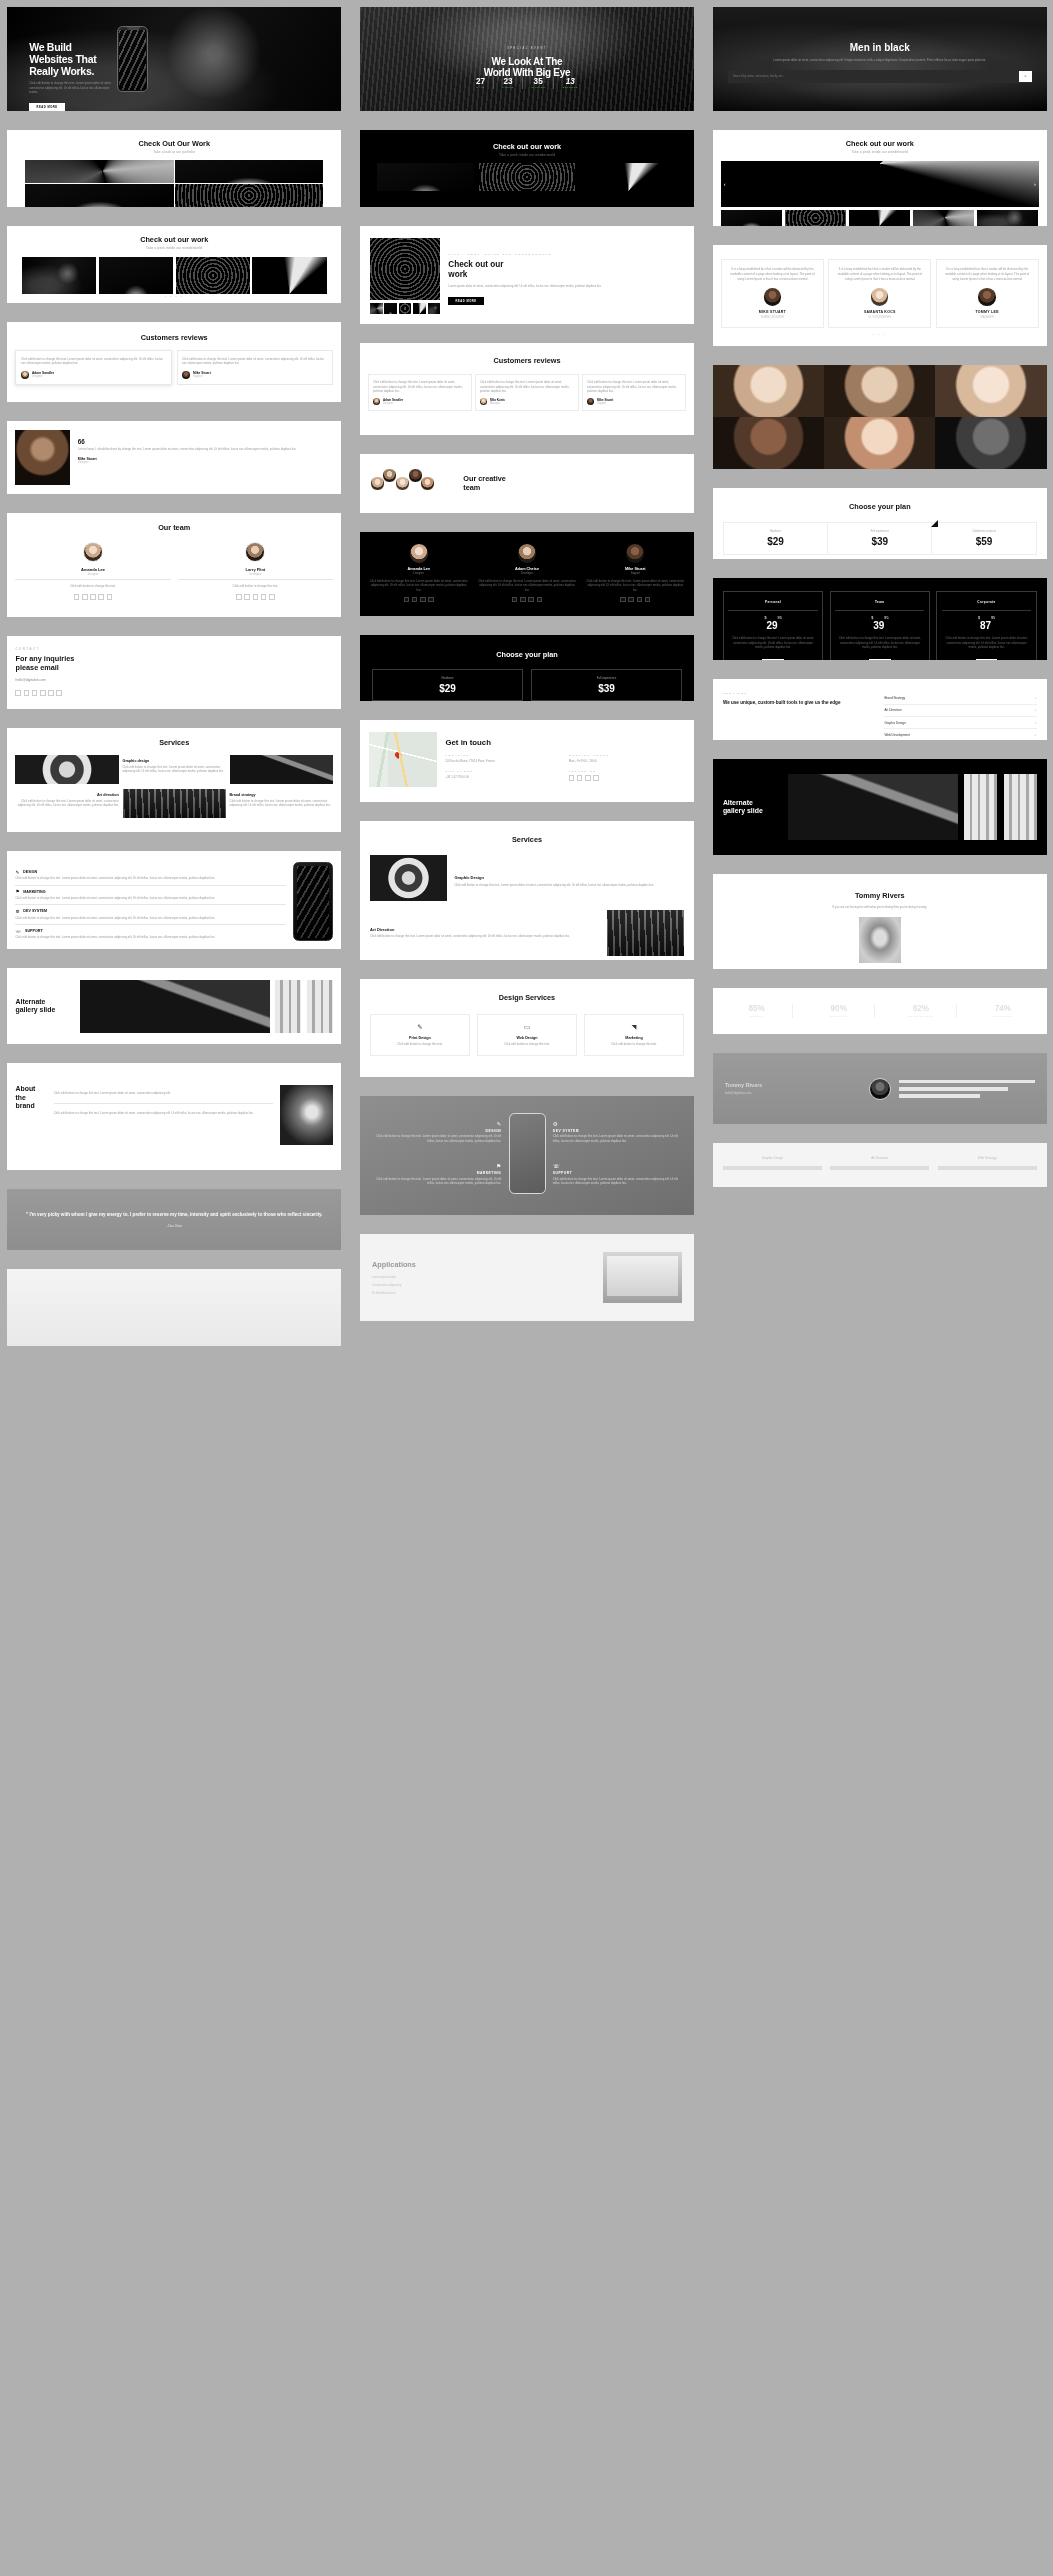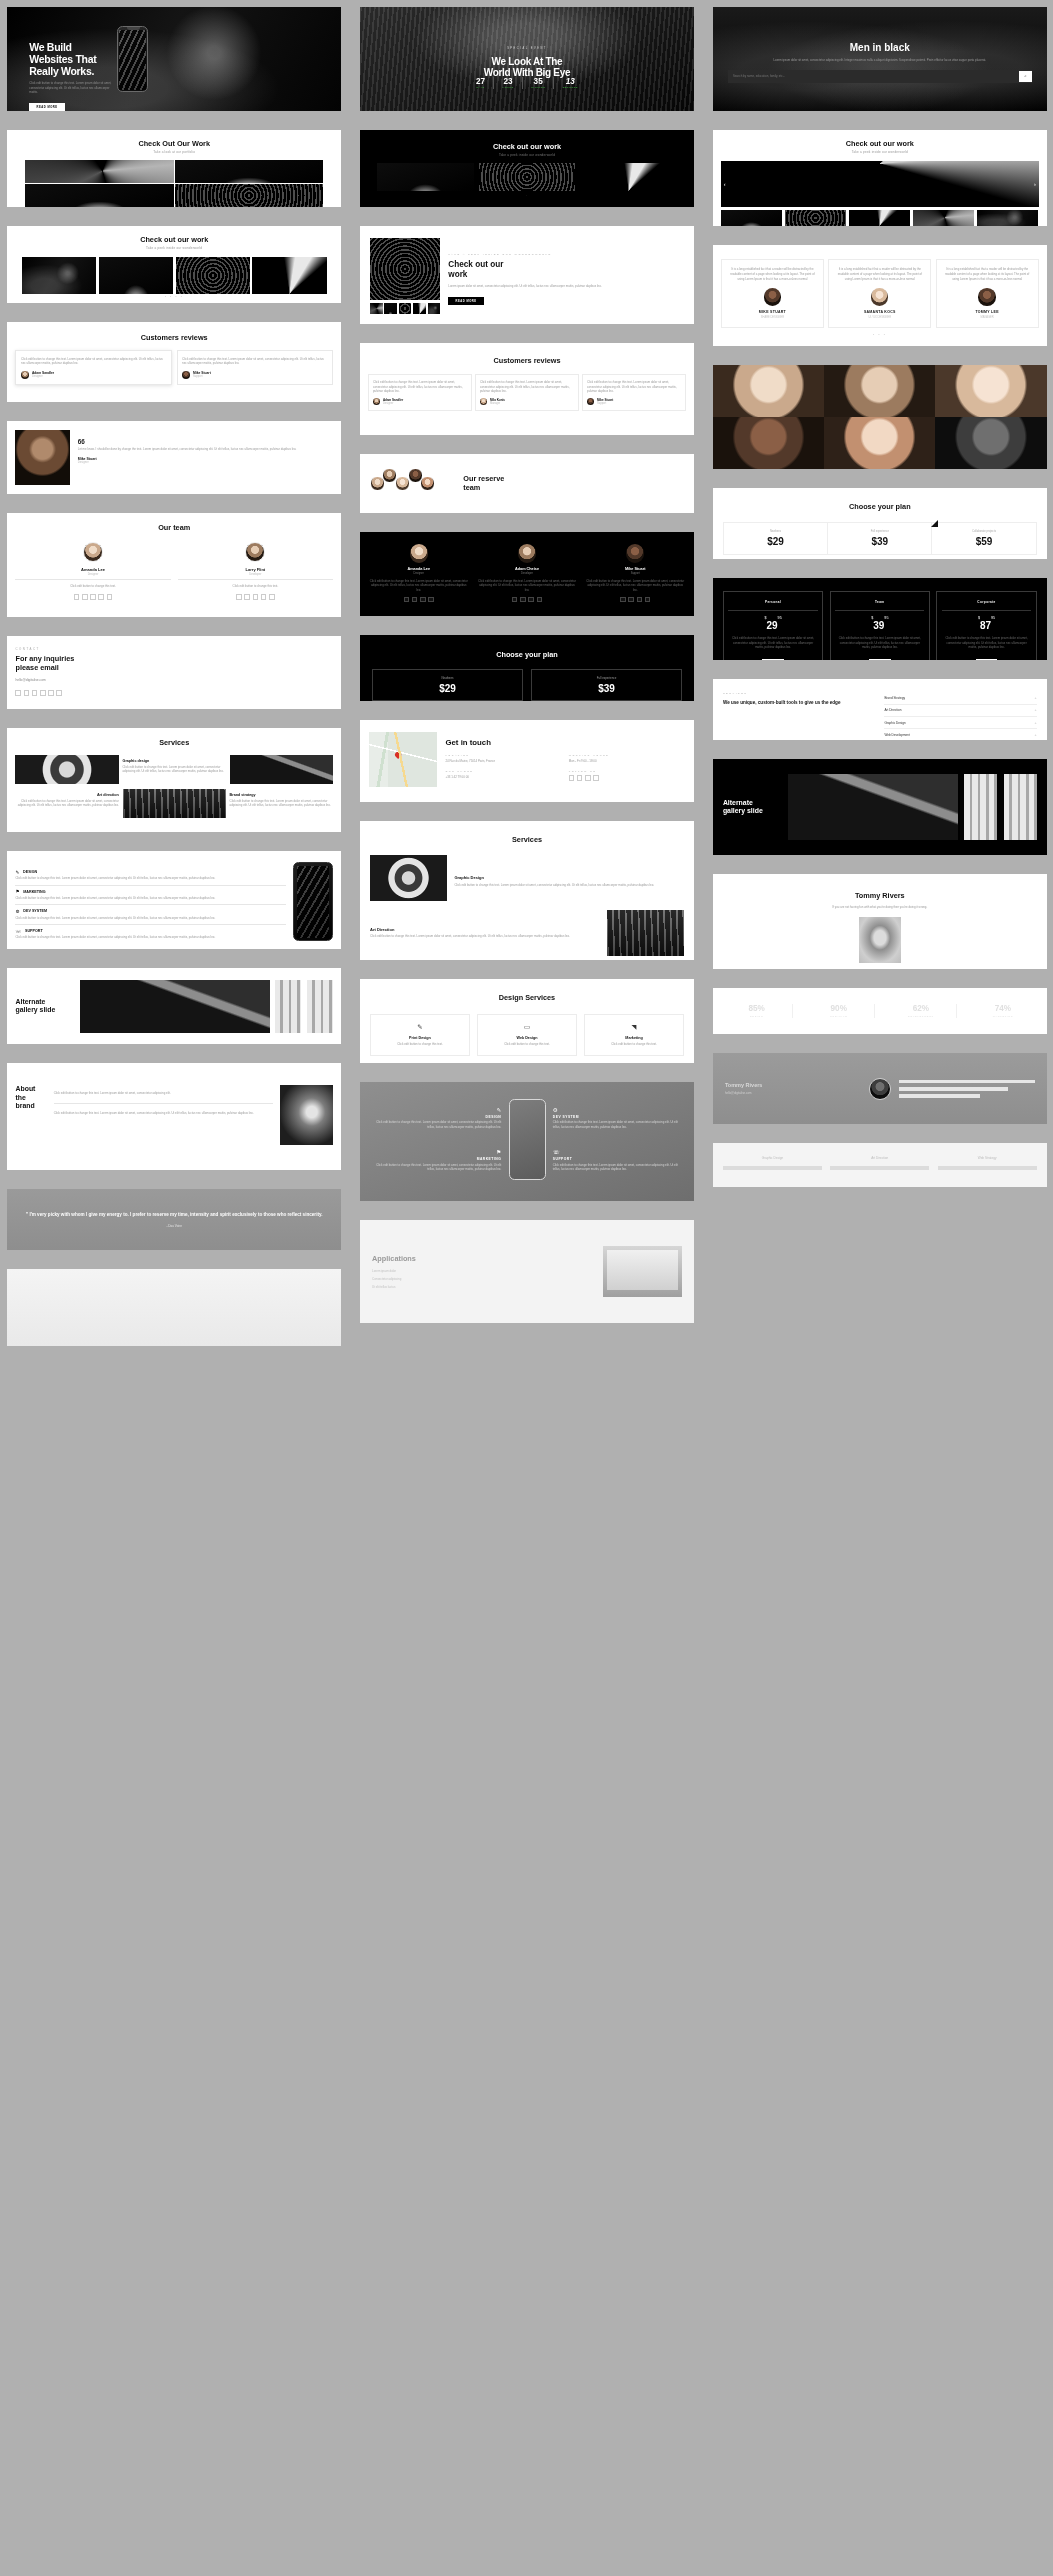--- a/index.html
+++ b/index.html
@@ -426,21 +426,21 @@
 
     <div class="card" style="height:59px;padding:13px 10px;display:flex;align-items:center;gap:9.2px;">
       <div style="position:relative;width:84px;height:31px;">
         <div class="avatar ph face-a" style="position:absolute;left:0;top:8.2px;width:14.7px;height:14.7px;border:0.9px solid #fff;"></div>
         <div class="avatar ph face-b" style="position:absolute;left:12px;top:0;width:14.7px;height:14.7px;border:0.9px solid #fff;"></div>
         <div class="avatar ph face-c" style="position:absolute;left:25px;top:8.2px;width:14.7px;height:14.7px;border:0.9px solid #fff;"></div>
         <div class="avatar ph face-d" style="position:absolute;left:38px;top:0;width:14.7px;height:14.7px;border:0.9px solid #fff;"></div>
         <div class="avatar ph face-e" style="position:absolute;left:50px;top:8.2px;width:14.7px;height:14.7px;border:0.9px solid #fff;"></div>
       </div>
       <div style="font-size:7.3px;font-weight:bold;color:#111;line-height:1.22;">
-        <div>Our reserve</div>
+        <div>Our creative</div>
         <div>team</div>
       </div>
     </div>
 
     <div class="card dark" style="height:84px;padding:12px 8.2px;">
       <div style="display:flex;gap:7.3px;text-align:center;">
         <div style="flex:1;">
           <div class="avatar ph face-a" style="width:18.3px;height:18.3px;margin:0 auto;"></div>
           <div style="font-size:3.8px;font-weight:bold;color:#fff;margin-top:4.6px;">Amanda Lee</div>
           <div style="font-size:2.6px;color:#777;margin-top:0.9px;">Designer</div>
@@ -538,21 +538,21 @@
       </div>
       <div style="display:flex;gap:7.3px;margin-top:9.2px;">
         <div style="flex:1;padding-top:16.5px;">
           <div style="font-size:4px;font-weight:bold;color:#111;">Art Direction</div>
           <div class="tiny" style="margin-top:2.7px;">Click edit button to change this text. Lorem ipsum dolor sit amet, consectetur adipiscing elit. Ut elit tellus, luctus nec ullamcorper mattis, pulvinar dapibus leo.</div>
         </div>
         <div class="ph forest" style="width:77px;height:46px;"></div>
       </div>
     </div>
 
-    <div class="card" style="height:84px;padding:13.7px 10px;">
+    <div class="card" style="height:98px;padding:13.7px 10px;">
       <div class="h2" style="font-size:7.3px;">Design Services</div>
       <div style="display:flex;gap:7.3px;margin-top:12px;">
         <div style="flex:1;border:0.5px solid #ececec;padding:8.2px 5.5px;text-align:center;">
           <div style="font-size:6.4px;color:#333;">✎</div>
           <div style="font-size:3.7px;font-weight:bold;color:#111;margin-top:4.6px;">Print Design</div>
           <div class="tiny" style="margin-top:2.7px;">Click edit button to change this text.</div>
         </div>
         <div style="flex:1;border:0.5px solid #ececec;padding:8.2px 5.5px;text-align:center;">
           <div style="font-size:6.4px;color:#333;">▭</div>
           <div style="font-size:3.7px;font-weight:bold;color:#111;margin-top:4.6px;">Web Design</div>
@@ -589,21 +589,21 @@
           </div>
           <div style="margin-top:20px;">
             <div style="font-size:5.5px;color:#fff;">☏</div>
             <div style="font-size:3.3px;font-weight:bold;color:#fff;letter-spacing:0.5px;margin-top:1.8px;">SUPPORT</div>
             <div class="tiny" style="color:#d6d6d6;margin-top:1.8px;">Click edit button to change this text. Lorem ipsum dolor sit amet, consectetur adipiscing elit. Ut elit tellus, luctus nec ullamcorper mattis, pulvinar dapibus leo.</div>
           </div>
         </div>
       </div>
     </div>
 
-    <div class="card" style="height:103px;background:#f3f3f3;padding:20px 12px;display:flex;gap:9.2px;align-items:center;">
+    <div class="card" style="height:87px;background:#f3f3f3;padding:20px 12px;display:flex;gap:9.2px;align-items:center;">
       <div style="flex:1;">
         <div style="font-size:7.3px;font-weight:bold;color:#9a9a9a;">Applications</div>
         <div style="margin-top:6.4px;">
           <div class="tiny" style="color:#c2c2c2;">Lorem ipsum dolor</div>
           <div class="tiny" style="color:#c2c2c2;margin-top:3.7px;">Consectetur adipiscing</div>
           <div class="tiny" style="color:#c2c2c2;margin-top:3.7px;">Ut elit tellus luctus</div>
         </div>
       </div>
       <div class="ph laptop" style="width:79px;height:51px;">
         <div style="position:absolute;inset:3.7px 3.7px 7.3px 3.7px;background:linear-gradient(#f0f0f0,#d0d0d0);"></div>

